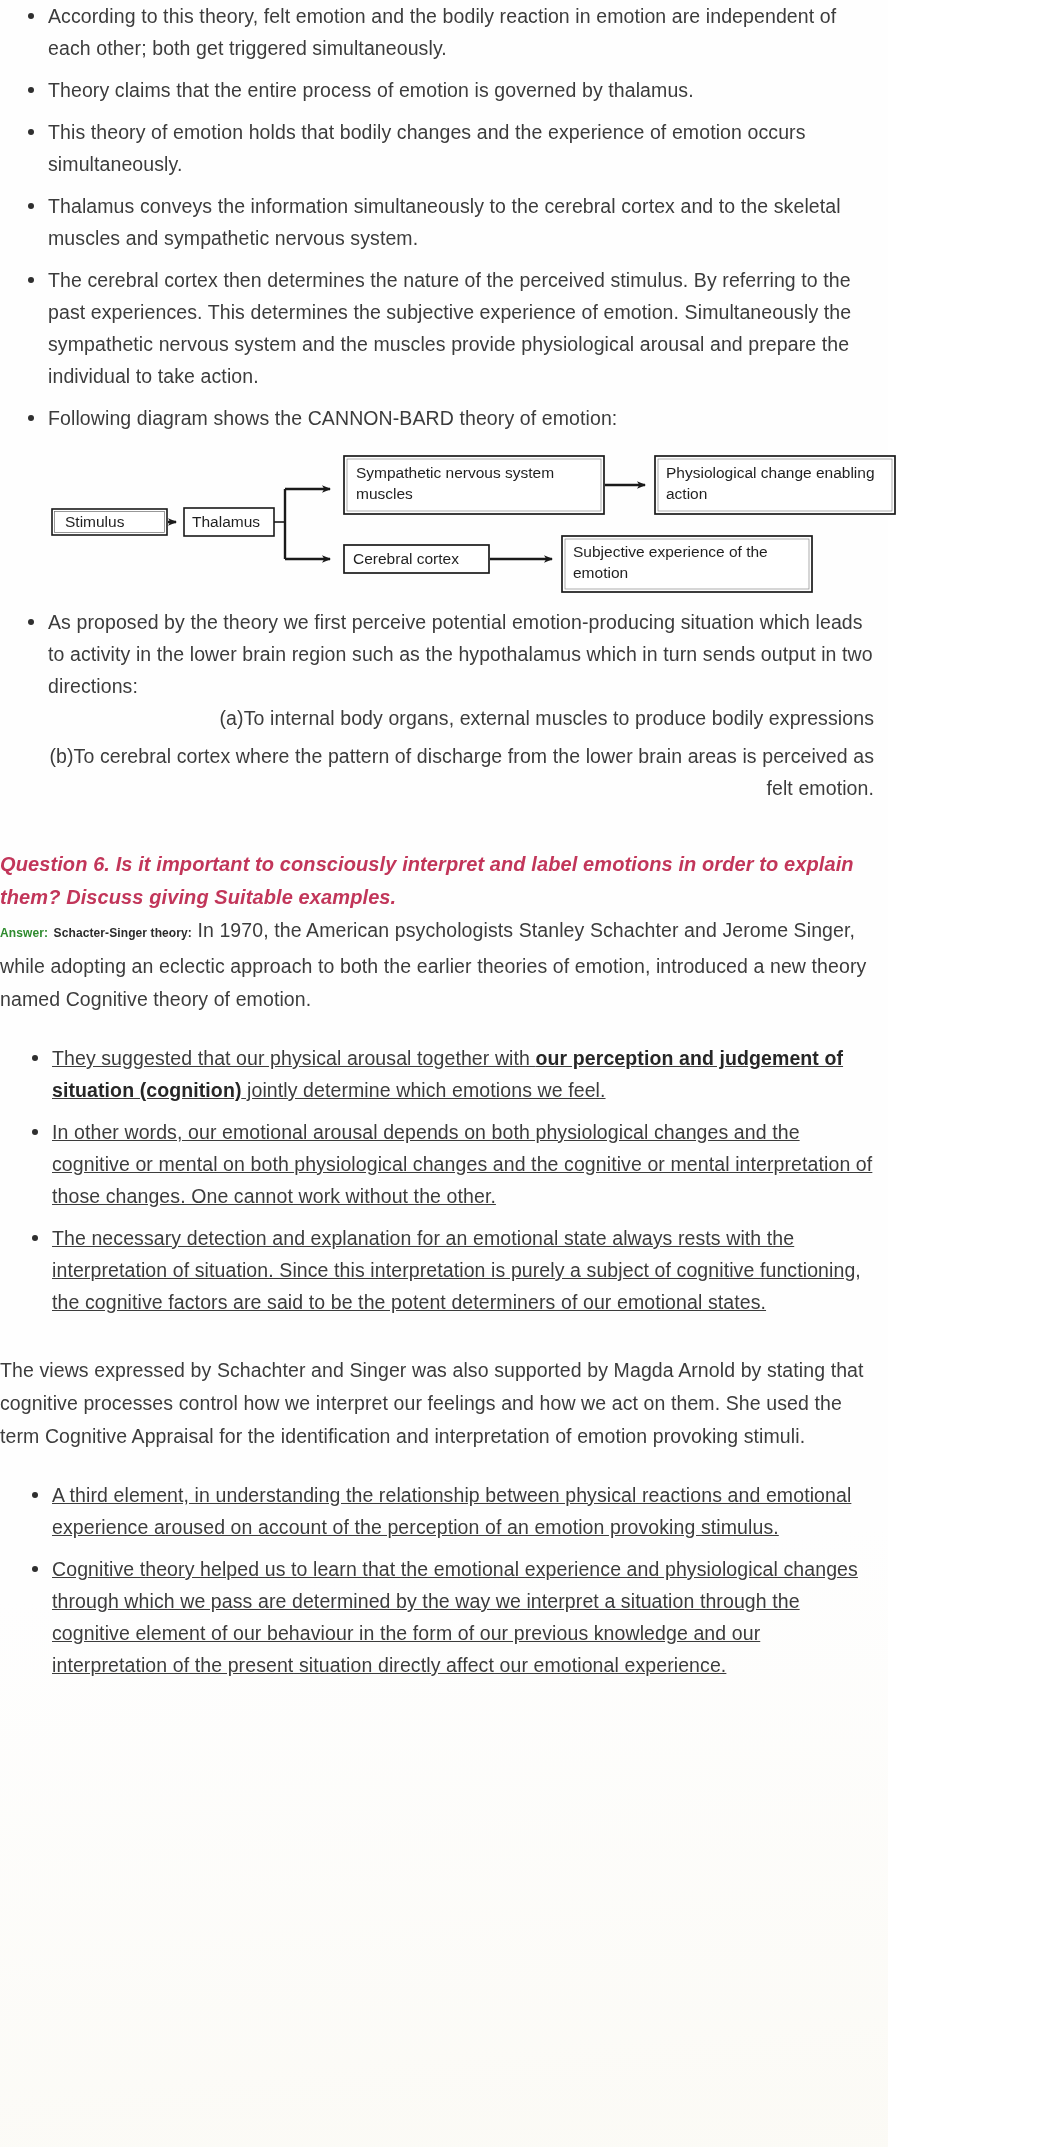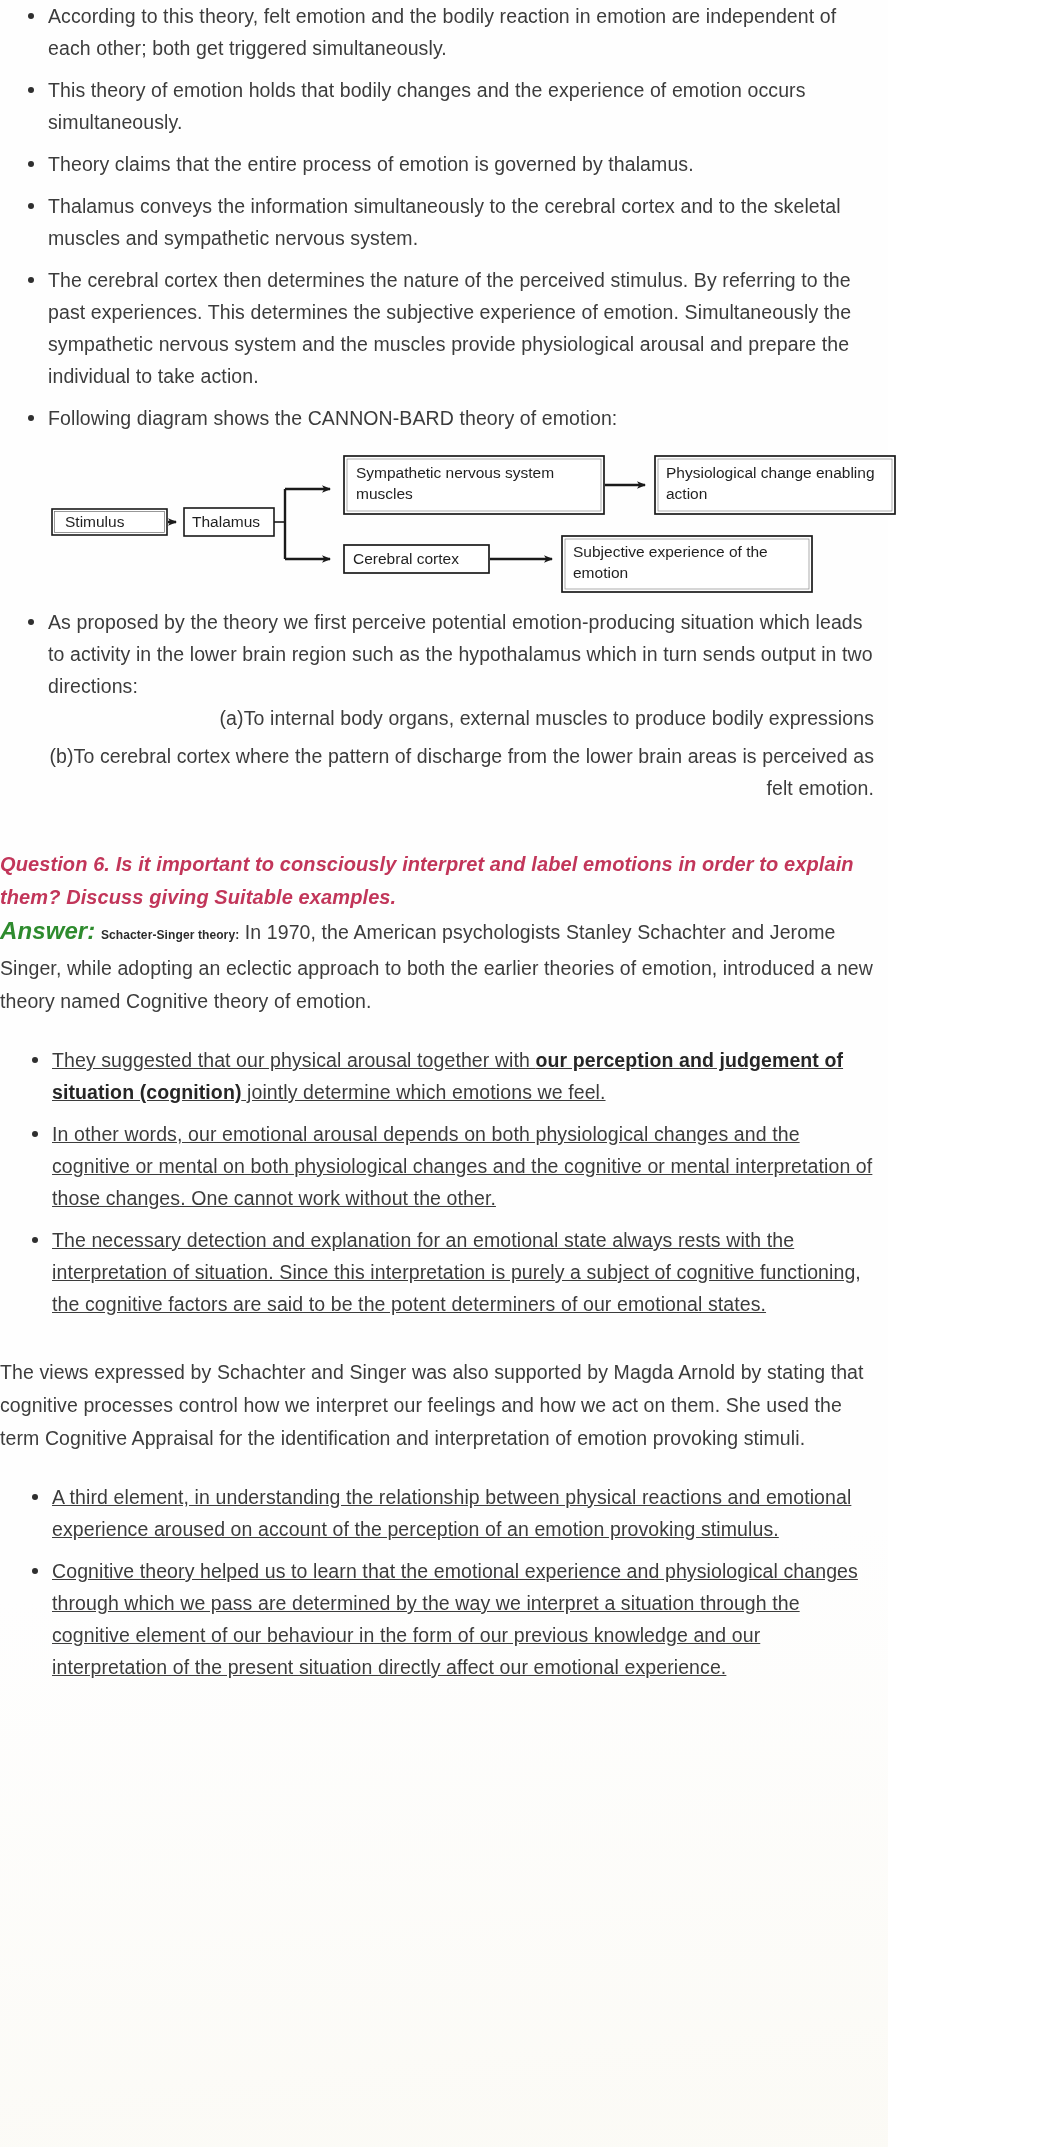--- a/index.html
+++ b/index.html
@@ -72,22 +72,21 @@
     font-size: 20px;
     line-height: 33px;
     font-weight: bold;
     letter-spacing: 0.1px;
     margin: 0;
   }
   .q-red { color: #c2365a; font-style: italic; }
   .ans-label {
     color: #2e8b2e;
     font-weight: bold;
-    font-size: 24px;
-    font-style: italic;
+    font-size: 12px;
   }
   .ans-strong {
     color: #2b2b2b;
     font-weight: bold;
     font-size: 12px;
   }
   .answer-para {
     font-size: 19.5px;
     line-height: 33px;
     color: #3c3c3c;
@@ -110,22 +109,22 @@
     fill: #1f1f1f;
   }
 </style>
 </head>
 <body>
 
 <div class="page">
 
   <ul class="bl">
     <li><span>According to this theory, felt emotion and the bodily reaction in emotion are independent of each other; both get triggered simultaneously.</span></li>
+    <li><span>Theory claims that the entire process of emotion is governed by thalamus.</span></li>
     <li><span>This theory of emotion holds that bodily changes and the experience of emotion occurs simultaneously.</span></li>
-    <li><span>Theory claims that the entire process of emotion is governed by thalamus.</span></li>
     <li><span>Thalamus conveys the information simultaneously to the cerebral cortex and to the skeletal muscles and sympathetic nervous system.</span></li>
     <li><span>The cerebral cortex then determines the nature of the perceived stimulus. By referring to the past experiences. This determines the subjective experience of emotion. Simultaneously the sympathetic nervous system and the muscles provide physiological arousal and prepare the individual to take action.</span></li>
     <li><span>Following diagram shows the CANNON-BARD theory of emotion:</span></li>
   </ul>
 
   <div class="diagram-wrap">
     <svg width="1049" height="160" viewBox="0 0 1049 160" xmlns="http://www.w3.org/2000/svg">
       <defs>
         <marker id="ah" markerWidth="9" markerHeight="9" refX="8" refY="4.2" orient="auto" markerUnits="userSpaceOnUse">
           <path d="M0,0.4 L9,4.2 L0,8 L2.3,4.2 Z" fill="#1a1a1a"></path>

